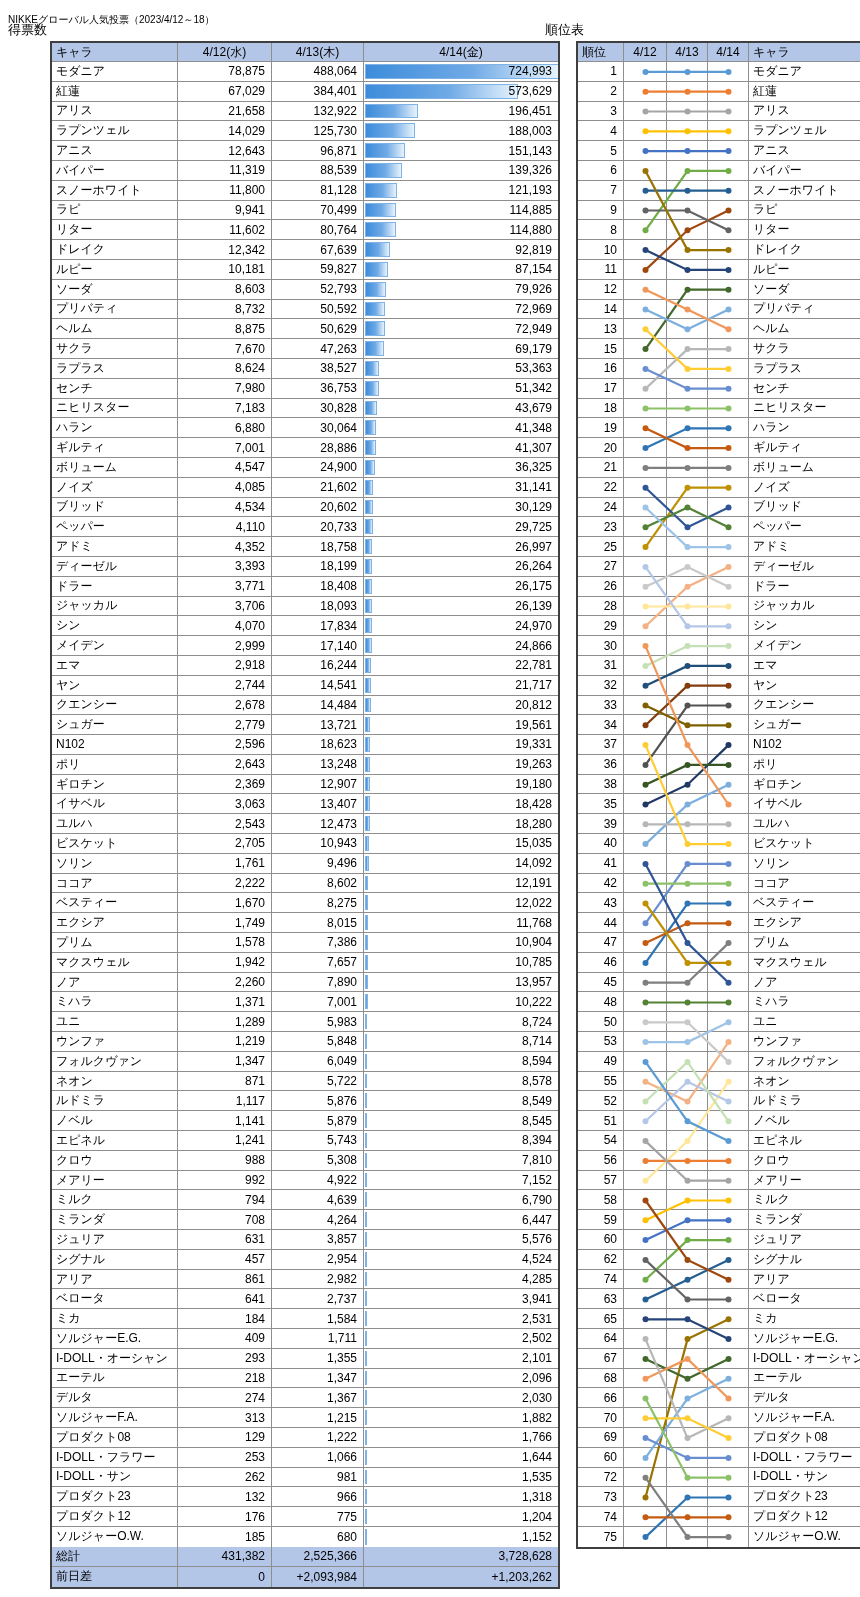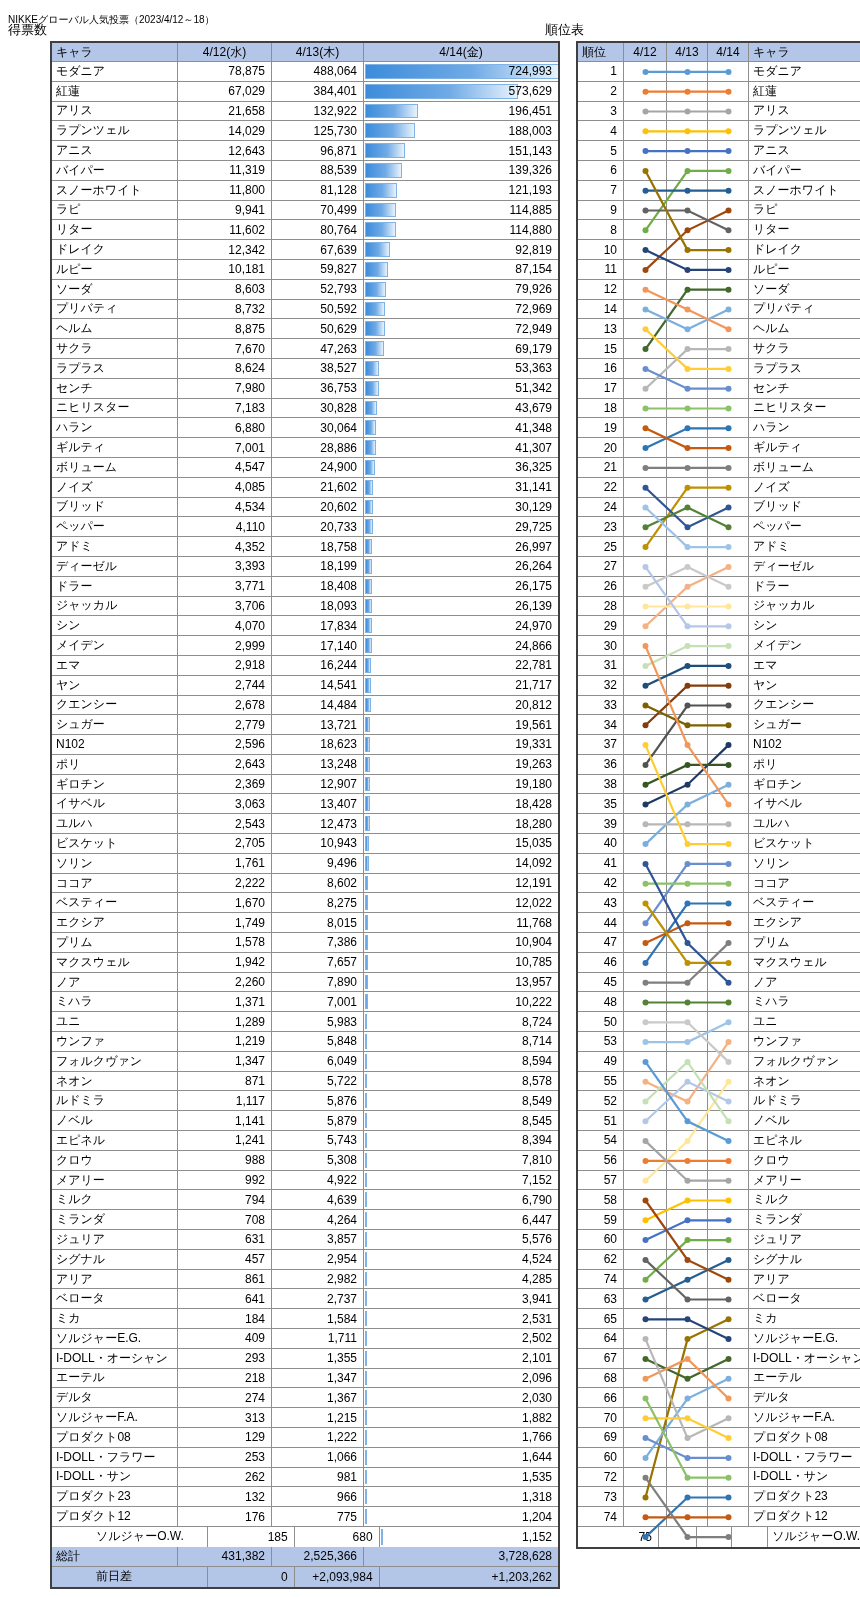--- a/index.html
+++ b/index.html
@@ -13,21 +13,21 @@
   .caption.left{left:8px;top:21px;}
   .caption.right{left:545px;top:21px;}
 
   .xtable{position:absolute;border:2px solid var(--outer);background:#fff;box-sizing:content-box;margin-left:43px;}
   #votes-table{left:7px;top:41px;width:506px;}
   #rank-table{left:533px;top:41px;width:323px;}
 
   .vr{display:flex;height:19.8px;box-sizing:border-box;border-bottom:1px solid var(--grid);}
   .vr.hdr{height:19px;background:var(--hdrbg);}
   .vr.total{height:20px;background:var(--hdrbg);}
-  .vr:last-child{border-bottom:none;padding-left:40px;}
+  .vr:last-child{border-bottom:none;}
   .c{box-sizing:border-box;border-right:1px solid var(--grid);overflow:hidden;white-space:nowrap;
      display:flex;align-items:center;}
   .c:last-child{border-right:none;}
   .c.lft{justify-content:flex-start;padding-left:4px;}
   .c.rgt{justify-content:flex-end;padding-right:6px;}
   .c.ctr{justify-content:center;}
 
   
   .cw-name{width:126px;}
   .cw-d12{width:94px;}

